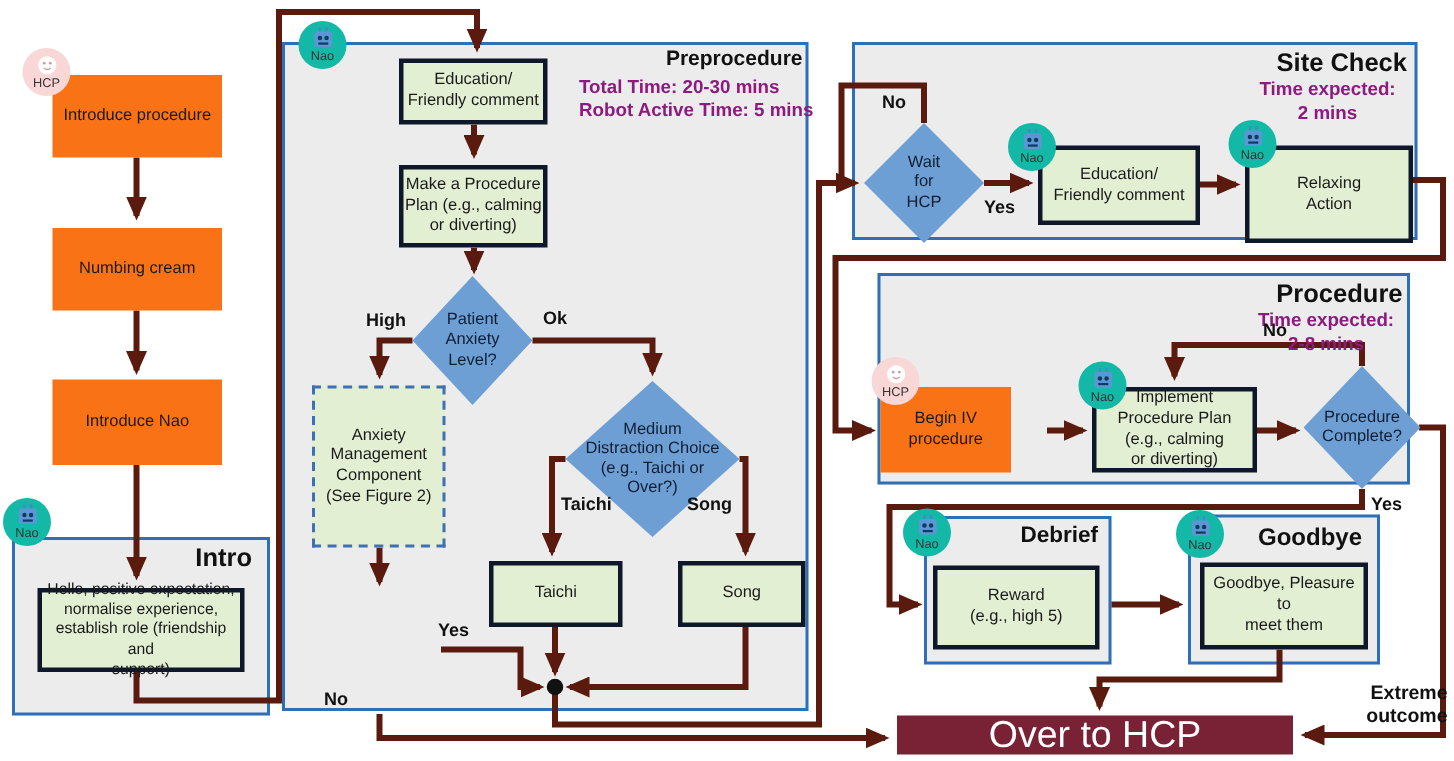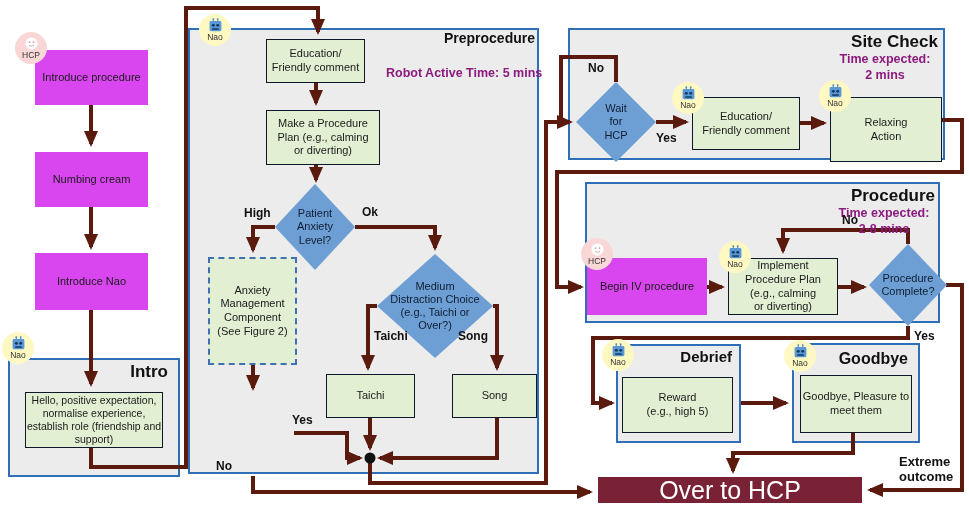--- a/index.html
+++ b/index.html
@@ -1,33 +1,33 @@
 <!DOCTYPE html>
 <html><head>
 <meta charset="utf-8">
 <style>
   html,body{margin:0;padding:0;background:#fff;}
   .canvas{position:relative;width:969px;height:507px;background:#ffffff;overflow:hidden;
           font-family:"Liberation Sans",sans-serif;color:#1a1a1a;}
   .container{position:absolute;background:#ececec;border:2px solid #2e6fb7;box-sizing:border-box;}
   .box{position:absolute;display:flex;align-items:center;justify-content:center;text-align:center;
        white-space:pre-line;font-size:11px;line-height:1.25;box-sizing:border-box;z-index:4;}
-  .pink{background:#d946ef;}
-  .green{background:#e3efd3;border:1px solid #0f172a;}
+  .pink{background:#f97316;}
+  .green{background:#e3efd3;border:3px solid #0f172a;}
   .dashed{background:#e3efd3;border:2px dashed #3f6fb5;}
   .diamond{position:absolute;background:#6d9fd4;color:#0f1e33;
        clip-path:polygon(50% 0,100% 50%,50% 100%,0 50%);
        display:flex;align-items:center;justify-content:center;text-align:center;
        white-space:pre-line;font-size:11px;line-height:1.2;z-index:4;}
   .ctitle{position:absolute;font-weight:bold;font-size:16px;color:#111;z-index:4;text-align:right;}
   .ptime{position:absolute;font-weight:bold;font-size:12.5px;color:#8c1a7f;white-space:pre-line;z-index:4;line-height:1.25;}
   .elabel{position:absolute;font-weight:bold;font-size:12px;color:#111;z-index:6;white-space:pre-line;line-height:1.15;}
   .badge{position:absolute;width:32px;height:32px;border-radius:50%;display:flex;flex-direction:column;
          align-items:center;justify-content:center;font-size:8.5px;color:#333;z-index:7;line-height:1;}
-  .badge.nao-badge{background:#fef9c3;}
+  .badge.nao-badge{background:#14b8a6;}
   .badge.hcp-badge{background:#f9d7d7;}
   .badge svg{display:block;margin-bottom:1px;}
   .banner{position:absolute;background:#7a2235;color:#ffffff;display:flex;align-items:center;
           justify-content:center;font-size:25px;z-index:5;}
   .wires{position:absolute;left:0;top:0;z-index:3;pointer-events:none;}
 </style>
 </head>
 <body>
 
 <div class="canvas">
@@ -81,24 +81,25 @@
   <div class="box pink" style="left:35px;top:152px;width:113px;height:55px;">Numbing cream</div>
   <div class="box pink" style="left:35px;top:253px;width:113px;height:57px;">Introduce Nao</div>
 
   <div class="ctitle" style="left:60px;top:362px;width:108px;font-size:17px;">Intro</div>
   <div class="box green" style="left:25px;top:392px;width:138px;height:56px;font-size:10.5px;">Hello, positive expectation,
 normalise experience,
 establish role (friendship and
 support)</div>
 
   <div class="ctitle" style="left:380px;top:30px;width:155px;font-size:14px;">Preprocedure</div>
+  <div class="ptime" style="left:386px;top:51px;">Total Time: 20-30 mins</div>
   <div class="ptime" style="left:386px;top:66px;">Robot Active Time: 5 mins</div>
   <div class="box green" style="left:266px;top:39px;width:99px;height:44px;">Education/
 Friendly comment</div>
-  <div class="box green" style="left:266px;top:110px;width:114px;height:55px;">Make a Procedure
+  <div class="box green" style="left:266px;top:110px;width:99px;height:55px;">Make a Procedure
 Plan (e.g., calming
 or diverting)</div>
   <div class="diamond" style="left:275px;top:184px;width:80px;height:86px;">Patient
 Anxiety
 Level?</div>
   <div class="elabel" style="left:244px;top:207px;">High</div>
   <div class="elabel" style="left:362px;top:206px;">Ok</div>
   <div class="box dashed" style="left:208px;top:257px;width:89px;height:108px;">Anxiety
 Management
 Component
@@ -123,40 +124,40 @@
   <div class="elabel" style="left:588px;top:62px;">No</div>
   <div class="elabel" style="left:656px;top:132px;">Yes</div>
   <div class="box green" style="left:692px;top:97px;width:108px;height:53px;">Education/
 Friendly comment</div>
   <div class="box green" style="left:830px;top:97px;width:112px;height:65px;">Relaxing
 Action</div>
 
   <div class="ctitle" style="left:790px;top:186px;width:145px;font-size:17px;">Procedure</div>
   <div class="ptime" style="left:830px;top:206px;width:108px;text-align:center;">Time expected:
 2-8 mins</div>
-  <div class="box pink" style="left:587px;top:258px;width:120px;height:57px;">Begin IV procedure</div>
+  <div class="box pink" style="left:587px;top:258px;width:87px;height:57px;">Begin IV procedure</div>
   <div class="box green" style="left:728px;top:258px;width:110px;height:57px;">Implement
 Procedure Plan
 (e.g., calming
 or diverting)</div>
   <div class="diamond" style="left:869px;top:244px;width:78px;height:82px;">Procedure
 Complete?</div>
   <div class="elabel" style="left:842px;top:214px;">No</div>
   <div class="elabel" style="left:914px;top:330px;">Yes</div>
 
   <div class="ctitle" style="left:640px;top:348px;width:92px;font-size:15px;">Debrief</div>
   <div class="box green" style="left:622px;top:377px;width:111px;height:56px;">Reward
 (e.g., high 5)</div>
 
   <div class="ctitle" style="left:800px;top:350px;width:108px;font-size:16px;">Goodbye</div>
   <div class="box green" style="left:800px;top:375px;width:112px;height:58px;">Goodbye, Pleasure to
 meet them</div>
 
   <div class="banner" style="left:598px;top:477px;width:264px;height:26px;">Over to HCP</div>
-  <div class="elabel" style="left:899px;top:455px;width:66px;text-align:left;font-size:13px;">Extreme
+  <div class="elabel" style="left:899px;top:455px;width:66px;text-align:right;font-size:13px;">Extreme
 outcome</div>
 
   <div class="badge hcp-badge" style="left:15px;top:32px;">
     <svg width="13" height="13" viewBox="0 0 14 14">
         <circle cx="7" cy="7" r="6.5" fill="#fff"></circle>
         <circle cx="4.8" cy="5.5" r="1" fill="#c9a0a0"></circle>
         <circle cx="9.2" cy="5.5" r="1" fill="#c9a0a0"></circle>
         <path d="M4.5,9 Q7,11 9.5,9" stroke="#c9a0a0" stroke-width="1" fill="none"></path>
       </svg>
     <span>HCP</span>

